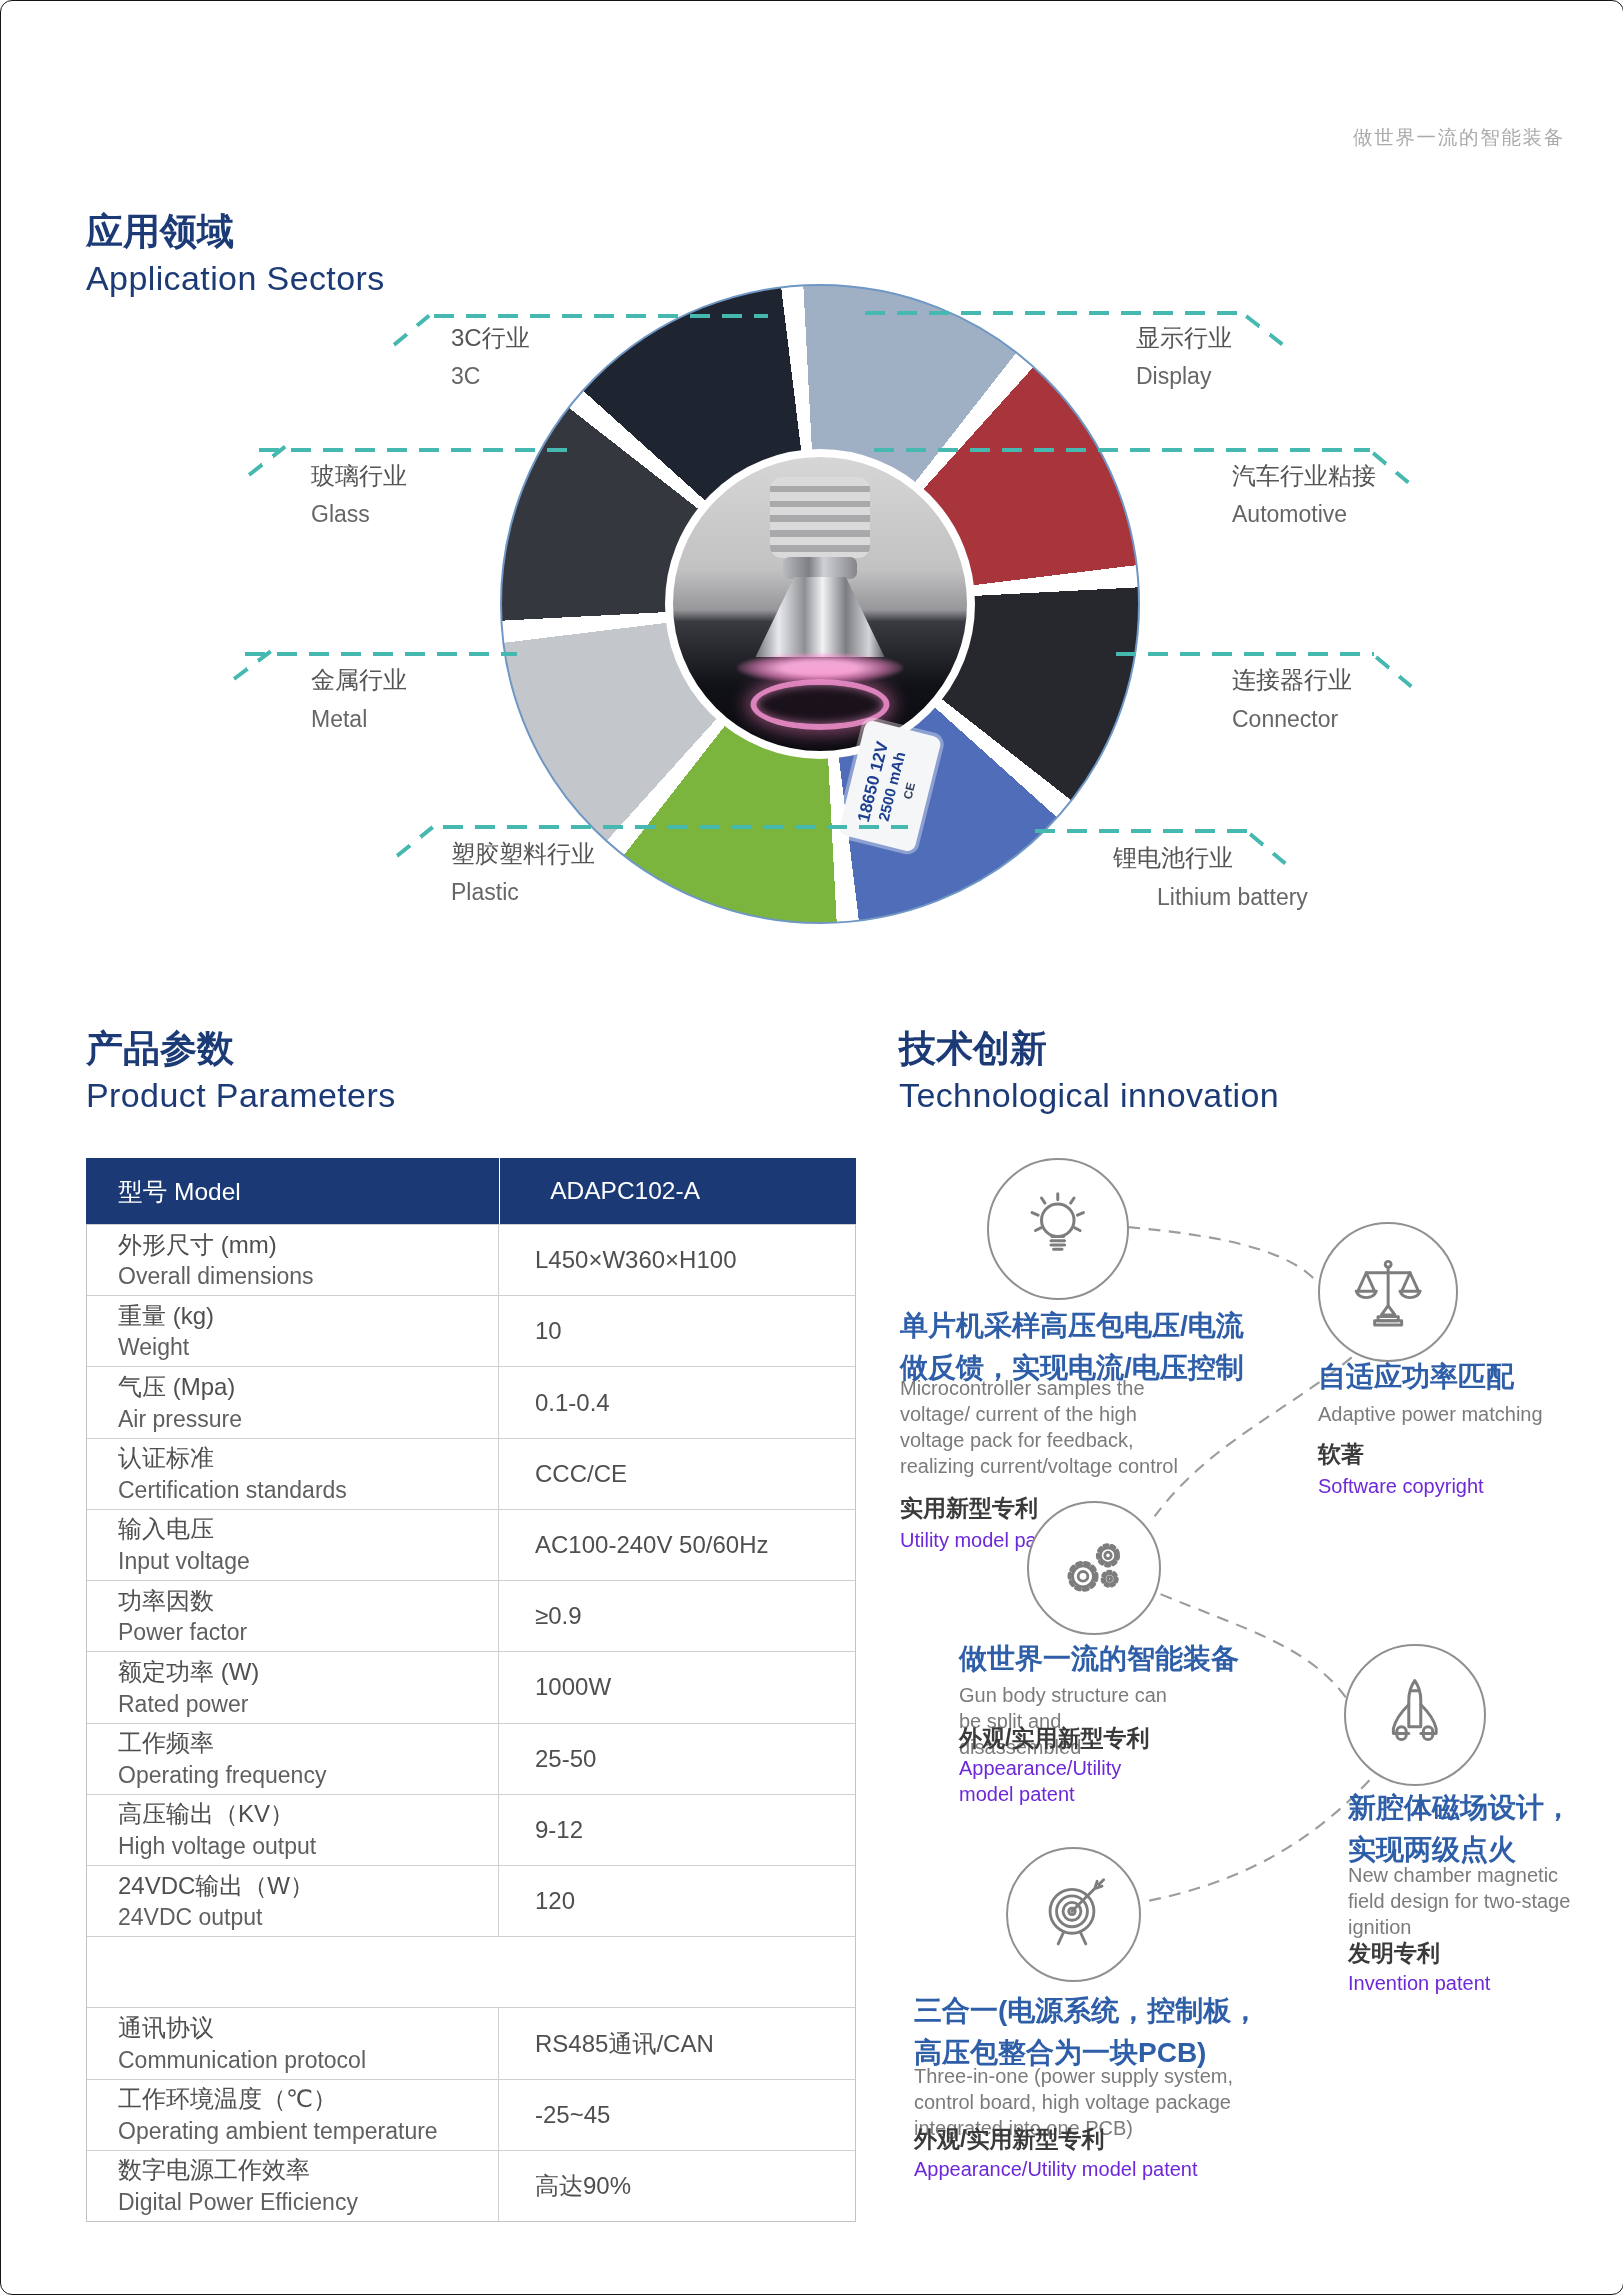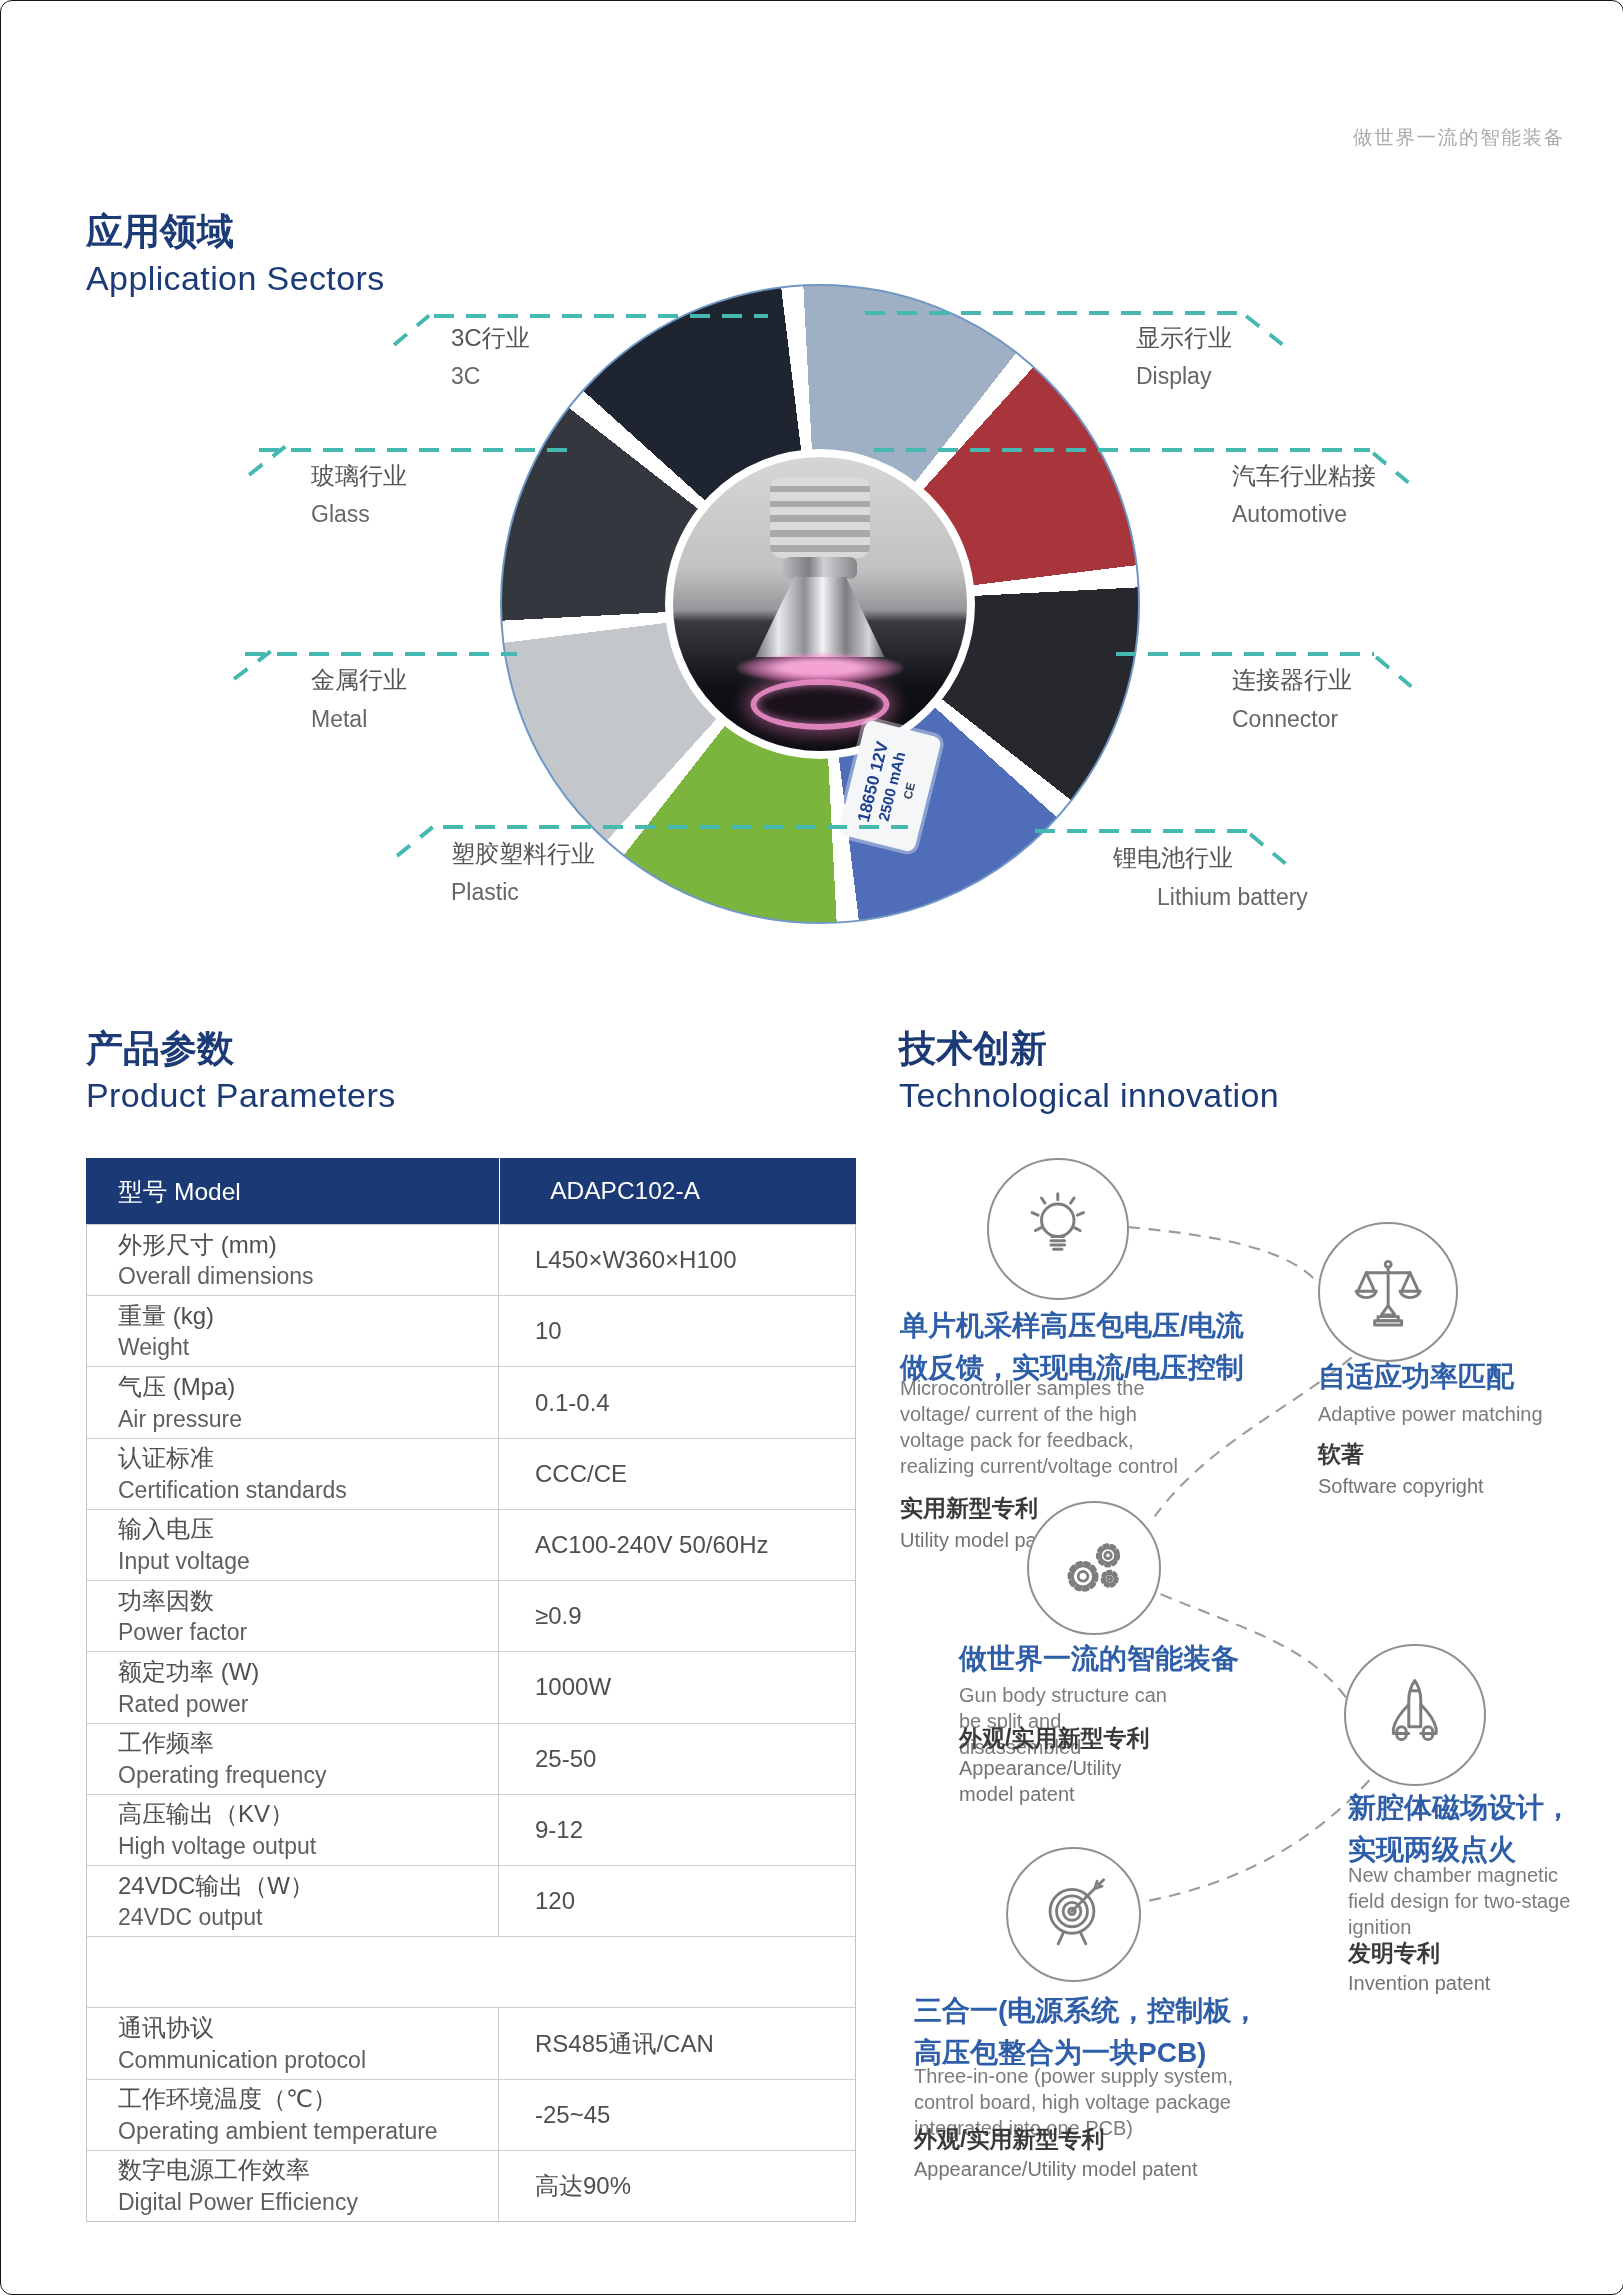--- a/index.html
+++ b/index.html
@@ -63,21 +63,21 @@
   .pcell-v{flex:1;display:flex;align-items:center;padding-left:36px;font-size:24px;color:#4f4f4f;}
   .pzh{font-size:24px;color:#4f4f4f;line-height:1.15;}
   .pen{font-size:23px;color:#5f5f5f;line-height:1.15;}
   
   .icn{position:absolute;background:#fff;border:2.5px solid #909090;border-radius:50%;
        display:flex;align-items:center;justify-content:center;box-sizing:border-box;}
   .icn svg{width:62%;height:62%;}
   .inno-title{font-size:28px;font-weight:600;color:#2e5ea8;line-height:42px;white-space:pre-line;}
   .inno-en{font-size:20px;color:#7b7b7b;line-height:26px;}
   .inno-pzh{font-size:23px;font-weight:700;color:#3a3a3a;line-height:1.2;}
-  .inno-pen{font-size:20px;color:#737373;line-height:26px;}
+  .inno-pen{font-size:20px;color:#6d28d9;line-height:26px;}
   svg.linework{stroke:#7d7d7d;fill:none;stroke-width:3.5;stroke-linecap:round;stroke-linejoin:round;}
 </style>
 </head>
 <body>
 
 <div class="page">
 
   <div class="abs motto" style="right:58px;top:123px;">做世界一流的智能装备</div>
 
   <div class="abs zh-head" style="left:85px;top:211px;">应用领域</div>

